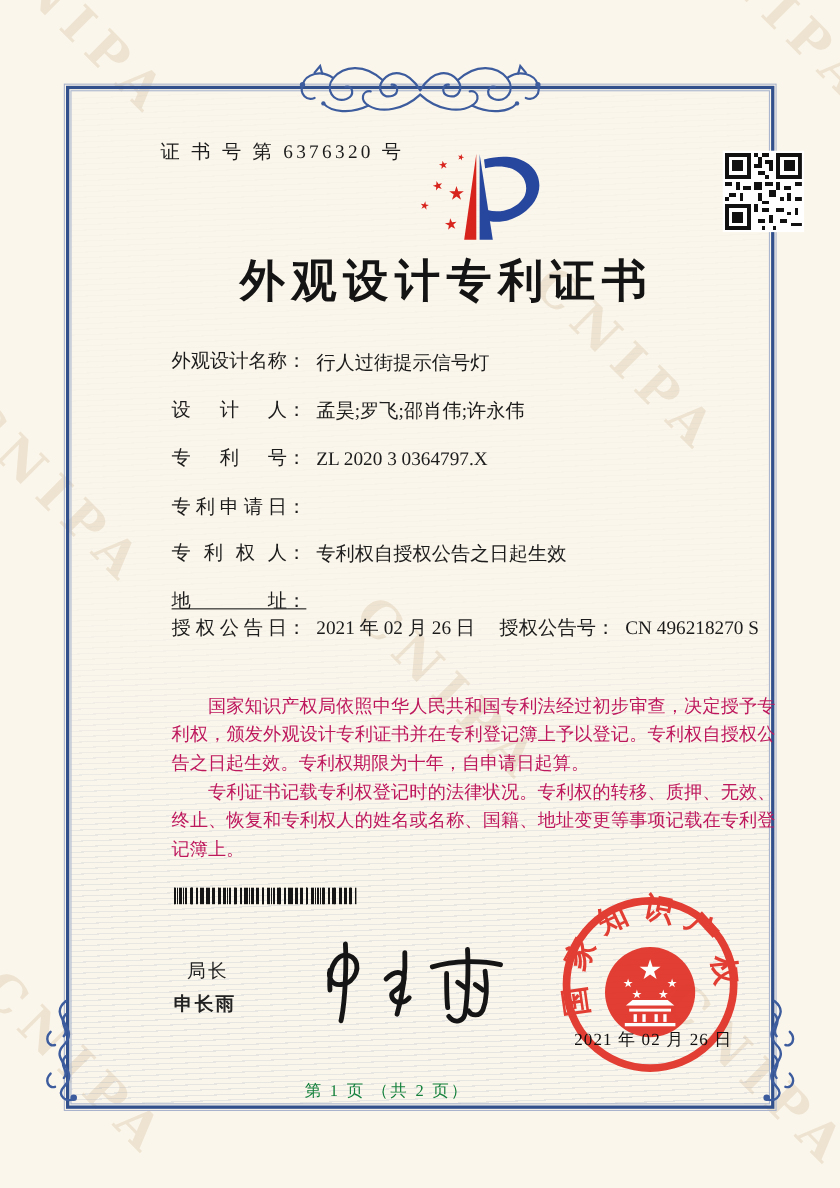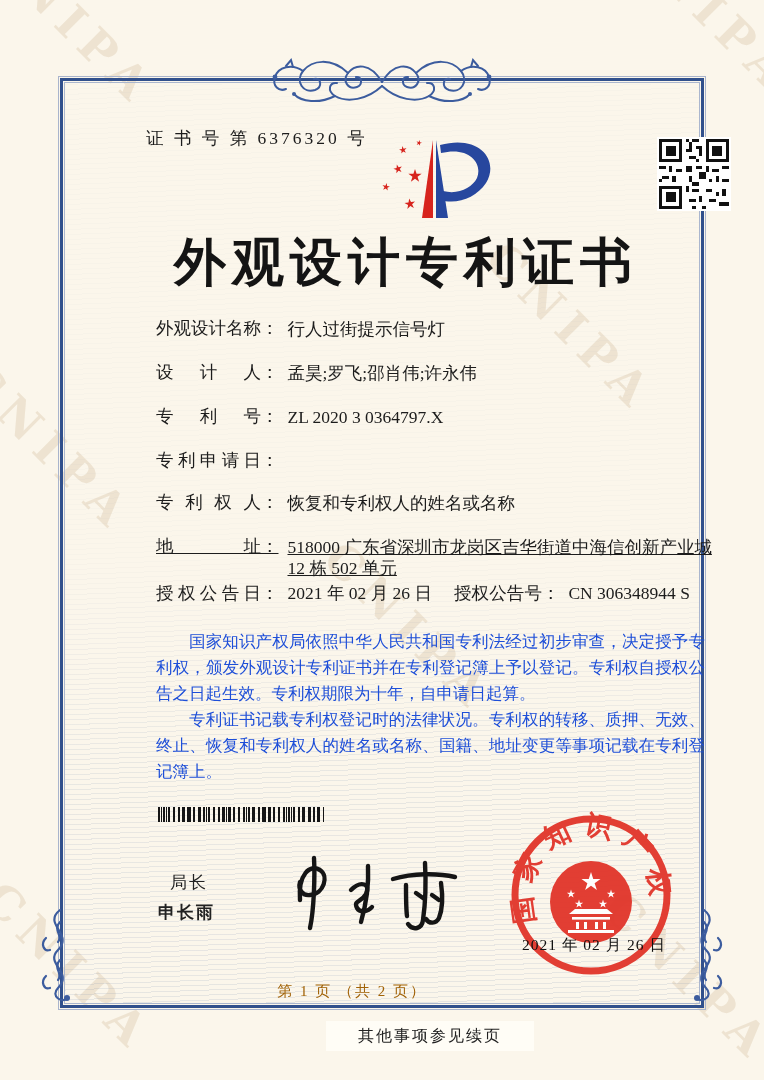--- a/index.html
+++ b/index.html
@@ -28,53 +28,53 @@
     background:repeating-linear-gradient(178deg, rgba(118,138,176,0.16) 0 1px, rgba(255,255,255,0) 1px 5px);
     -webkit-mask-image:linear-gradient(to bottom, rgba(0,0,0,0.18) 0 52%, rgba(0,0,0,0.85) 74%, rgba(0,0,0,0.95) 100%);
     mask-image:linear-gradient(to bottom, rgba(0,0,0,0.18) 0 52%, rgba(0,0,0,0.85) 74%, rgba(0,0,0,0.95) 100%);}
   .content{position:absolute; inset:0; z-index:3;margin-left:48px;}
   .flourish{position:absolute; z-index:4;}
   
   .cert-no{position:absolute; left:98px; top:126px; font-size:17.5px; letter-spacing:3px;}
   .logo{position:absolute; left:330px; top:136px;}
   .qr{position:absolute; left:609px; top:137px; background:#fff; padding:2px;}
   .title{position:absolute; left:0; top:228px; width:100%; text-align:center;
-    font-size:52px; font-weight:bold; letter-spacing:6px; color:#141414;}
+    font-size:41px; font-weight:bold; letter-spacing:6px; color:#141414;}
   
   .fields{position:absolute; left:108px; top:319px; width:556px; font-size:17.5px; line-height:19px;}
   .field-row{display:flex; margin-bottom:23px; align-items:flex-start;}
   .f-label{display:inline-block; width:105px; text-align:justify; text-align-last:justify; flex:none;}
   .f-colon{flex:none; margin-right:9px;}
   .f-value{flex:1; line-height:21px;}
   .row-addr{margin-bottom:5px;text-decoration:underline;}
   .pair2{margin-left:22px; display:flex;}
   .pair2 .f-label{width:88px;}
   
   .body-text{position:absolute; left:108px; top:629px; width:549px;
-    font-size:16.5px; line-height:26px; text-align:justify; color:#1d4ed8;}
+    font-size:16.5px; line-height:26px; text-align:justify; color:#be185d;}
   .body-text p{margin:0; text-indent:2em;}
   
   .barcode{position:absolute; left:110px; top:807px; width:166px; height:15px;
     background:
       repeating-linear-gradient(90deg,#151515 0 2px,transparent 2px 5px),
       repeating-linear-gradient(90deg,#151515 0 1px,transparent 1px 8px),
       repeating-linear-gradient(90deg,transparent 0 3px,#151515 3px 4px,transparent 4px 13px);}
   
   .director-title{position:absolute; left:122px; top:871px; font-size:17px; font-weight:normal;
     font-family:"Liberation Sans","DejaVu Sans",sans-serif; letter-spacing:2px; color:#222;}
   .director-name{position:absolute; left:110px; top:901px; font-size:17px; font-weight:bold;
     font-family:"Liberation Sans","DejaVu Sans",sans-serif; letter-spacing:2px; color:#222;}
   .signature{position:absolute; left:225px; top:852px;}
   
   .seal{position:absolute; left:458px; top:810px; opacity:0.95;}
   .seal-date{position:absolute; left:474px; top:935px; width:150px; font-size:15.5px;
     letter-spacing:1px; color:#101010; z-index:5;}
   
   .page-info{position:absolute; left:0; top:982px; width:608px; text-align:center;
-    font-size:15px; letter-spacing:2px; color:#a16207;}
+    font-size:15px; letter-spacing:2px; color:#15803d;}
   .note-box{position:absolute; left:278px; top:1021px; width:208px; height:30px;
     background:#fffdf6; display:flex; align-items:center; justify-content:center;}
   .note-text{font-size:16px; letter-spacing:2px; color:#222;}
 </style>
 </head>
 <body>
 
 <div class="page">
 
   <span class="wm" style="left:-38px; top:-6px;">CNIPA</span>
@@ -221,35 +221,34 @@
           <span class="f-colon">：</span>
         <span class="f-value">ZL 2020 3 0364797.X</span>
       </div>
       <div class="field-row">
         <span class="f-label">专利申请日</span>
           <span class="f-colon">：</span>
       </div>
       <div class="field-row">
         <span class="f-label">专 利 权 人</span>
           <span class="f-colon">：</span>
-        <span class="f-value">恢复和专利权人的姓名或名称</span>
+        <span class="f-value">专利权自授权公告之日起生效</span>
       </div>
       <div class="field-row row-addr">
         <span class="f-label">地 址</span>
           <span class="f-colon">：</span>
-        <span class="f-value">518000 广东省深圳市龙岗区吉华街道中海信创新产业城 12 栋 502 单元</span>
       </div>
       <div class="field-row">
         <span class="f-label">授权公告日</span>
           <span class="f-colon">：</span>
         <span>2021 年 02 月 26 日</span>
         <span class="pair2">
           <span class="f-label">授权公告号</span>
             <span class="f-colon">：</span>
-          <span>CN 306348944 S</span>
+          <span>CN 496218270 S</span>
         </span>
       </div>
     </div>
 
     <div class="body-text">
       <p>国家知识产权局依照中华人民共和国专利法经过初步审查，决定授予专利权，颁发外观设计专利证书并在专利登记簿上予以登记。专利权自授权公告之日起生效。专利权期限为十年，自申请日起算。</p>
       <p>专利证书记载专利权登记时的法律状况。专利权的转移、质押、无效、终止、恢复和专利权人的姓名或名称、国籍、地址变更等事项记载在专利登记簿上。</p>
     </div>
 
     <div class="barcode"></div>
@@ -297,18 +296,15 @@
           <rect x="89" y="112" width="3" height="7"></rect>
             <rect x="97" y="112" width="3" height="7"></rect>
           <rect x="62" y="120" width="46" height="3"></rect>
         </g>
       </g>
     </svg>
 
     <div class="seal-date">2021 年 02 月 26 日</div>
 
     <div class="page-info">第 1 页 （共 2 页）</div>
-    <div class="note-box">
-      <span class="note-text">其他事项参见续页</span>
-    </div>
 
   </div>
 </div>
 
 </body></html>

